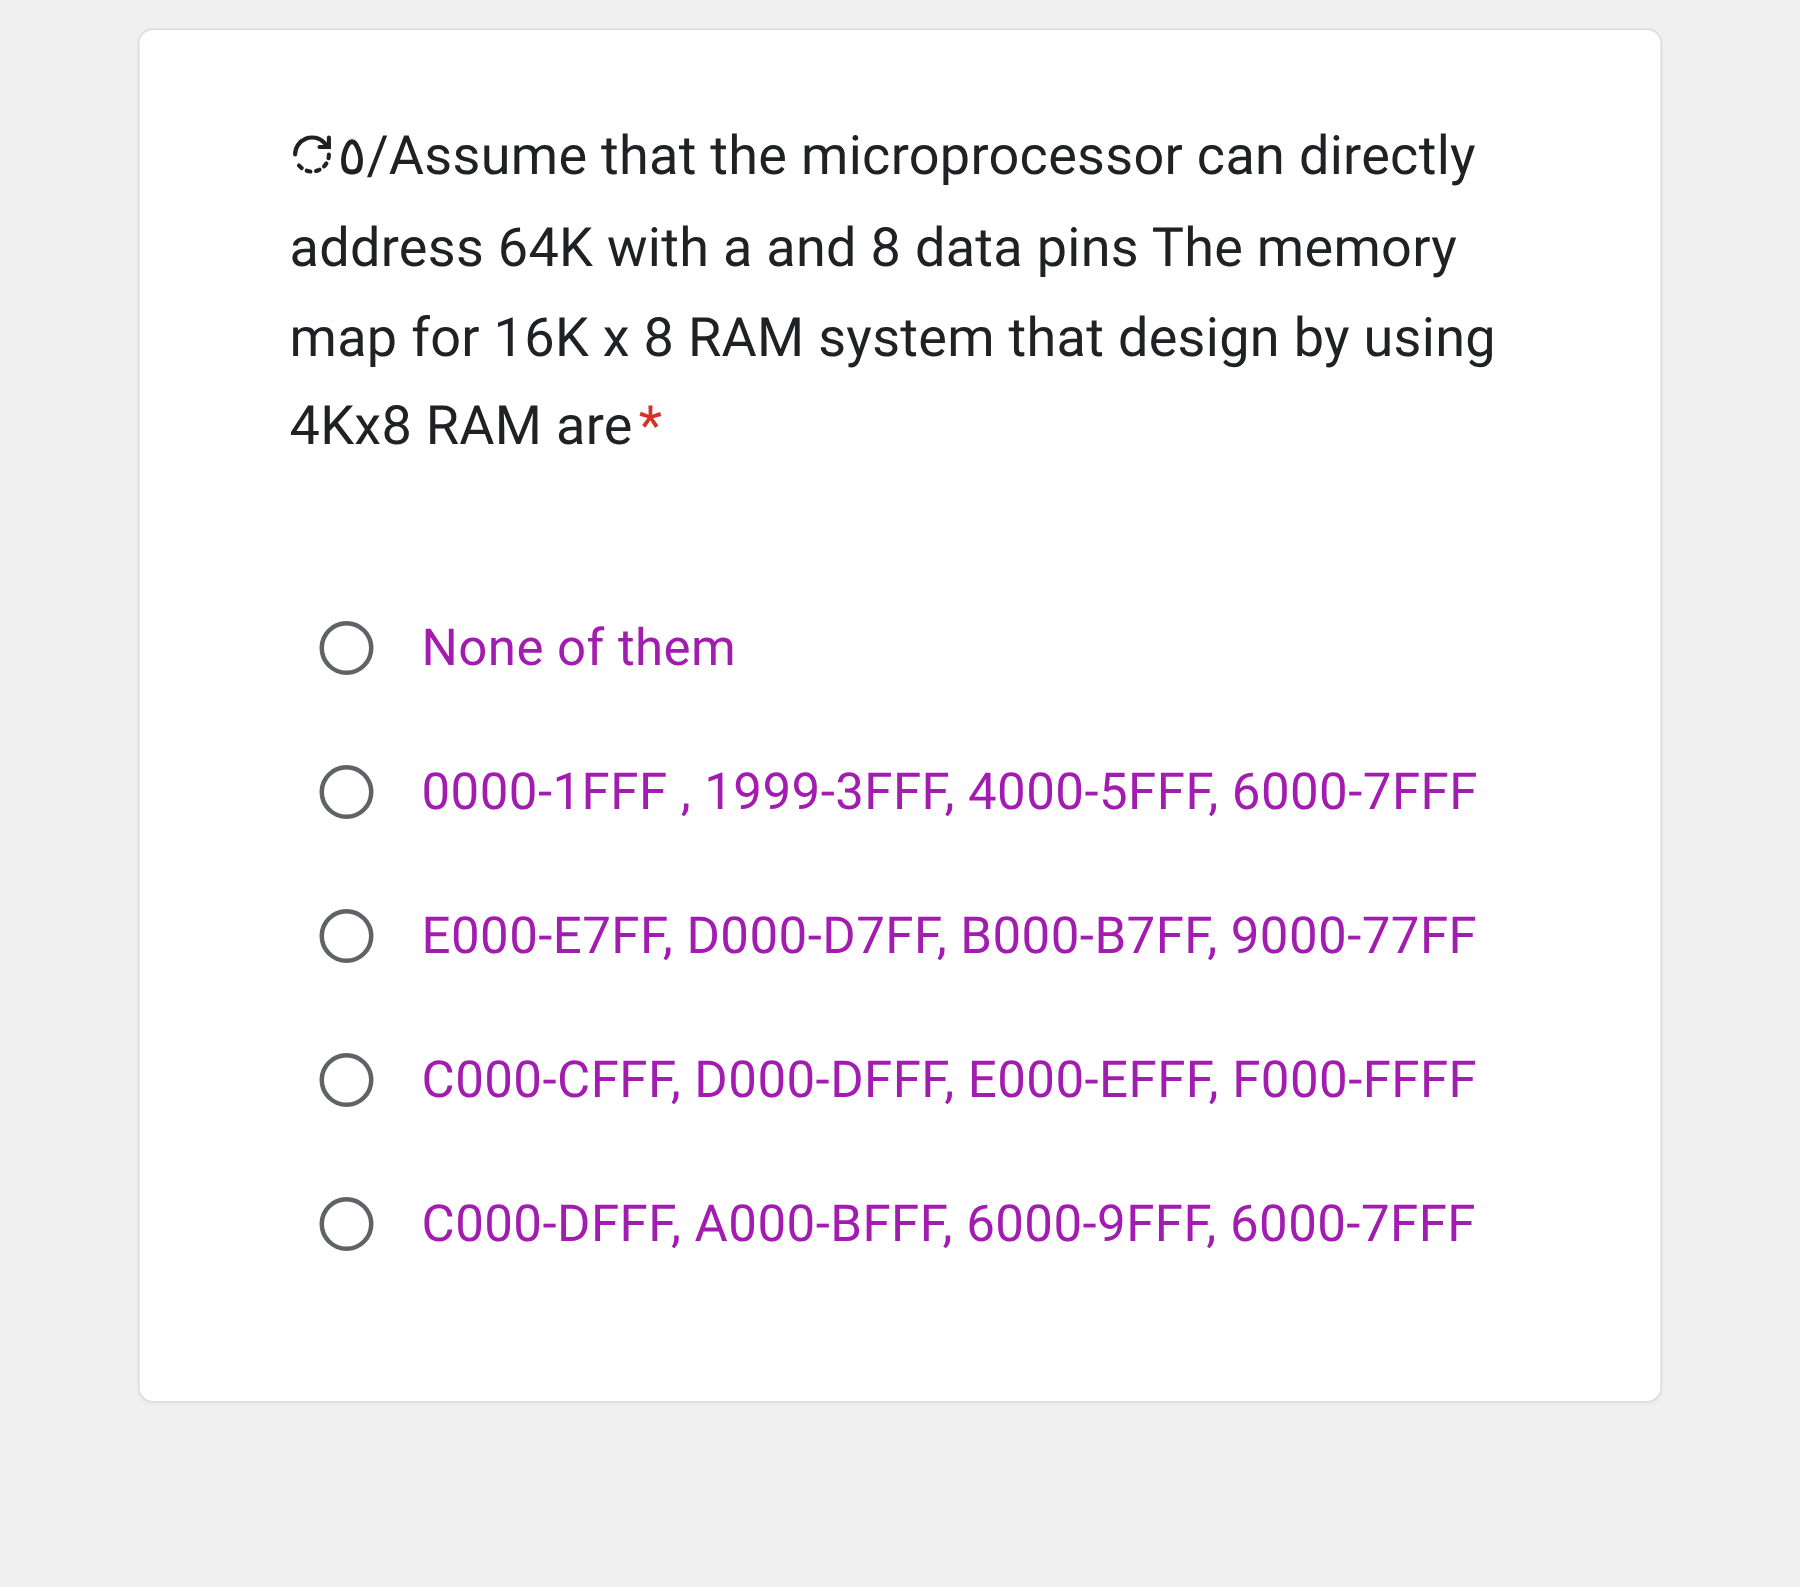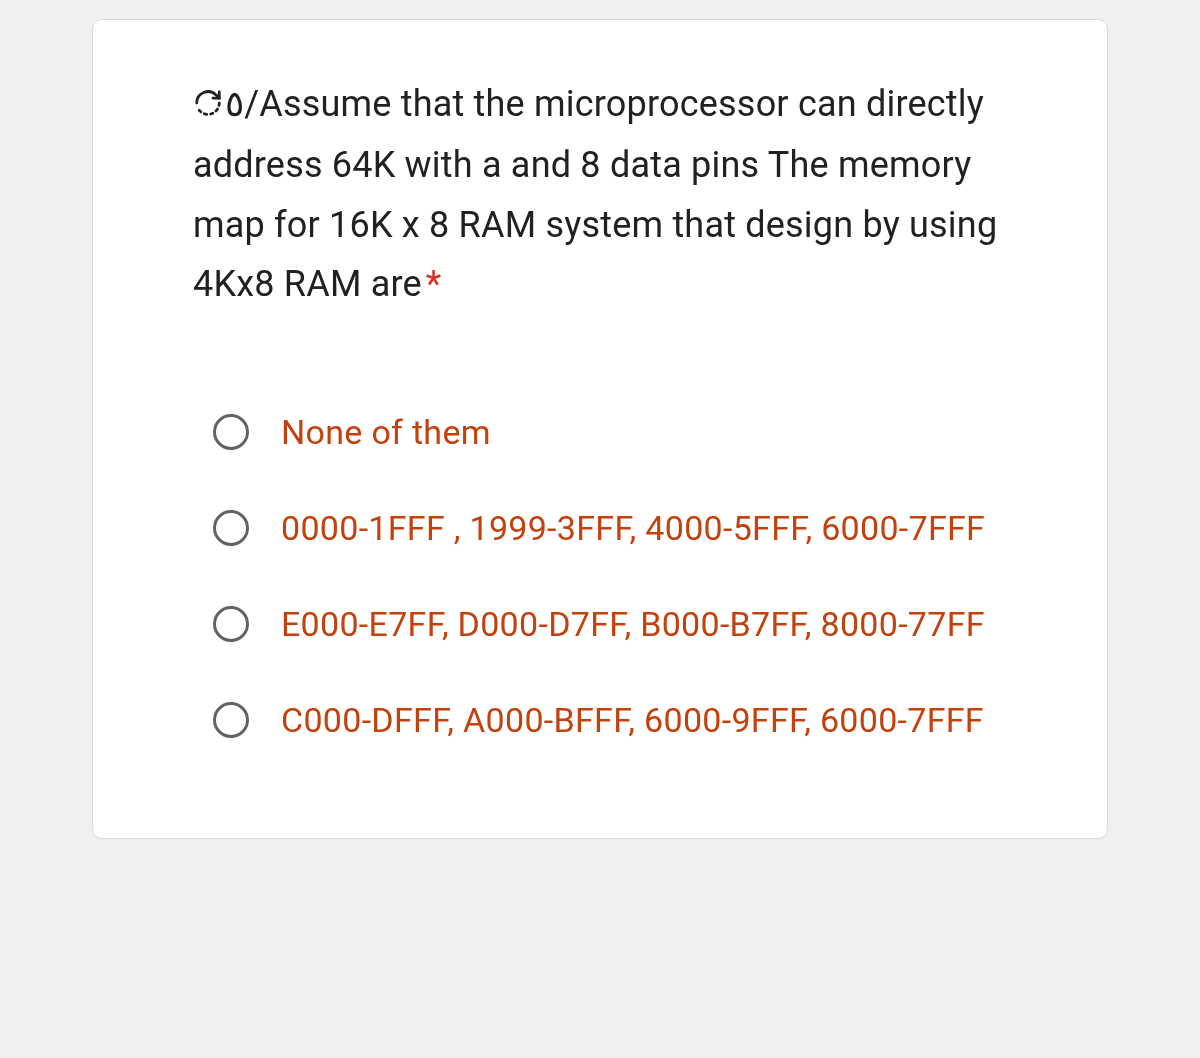--- a/index.html
+++ b/index.html
@@ -65,21 +65,21 @@
       width: 36px;
       height: 36px;
       border: 3.5px solid #5f6368;
       border-radius: 50%;
       flex-shrink: 0;
       margin-right: 32px;
       margin-left: 20px;
     }
     .option-label {
       font-size: 34px;
-      color: #c2410c;
+      color: #a21caf;
       letter-spacing: 0.3px;
       font-weight: 400;
     }
   </style>
 </head>
 <body>
 
 <div class="card">
   <div class="question-header">
     <div class="question-text">
@@ -97,20 +97,24 @@
     <div class="option-row">
       <div class="radio"></div>
       <div class="option-label">None of them</div>
     </div>
     <div class="option-row">
       <div class="radio"></div>
       <div class="option-label">0000-1FFF , 1999-3FFF, 4000-5FFF, 6000-7FFF</div>
     </div>
     <div class="option-row">
       <div class="radio"></div>
-      <div class="option-label">E000-E7FF, D000-D7FF, B000-B7FF, 8000-77FF</div>
+      <div class="option-label">E000-E7FF, D000-D7FF, B000-B7FF, 9000-77FF</div>
+    </div>
+    <div class="option-row">
+      <div class="radio"></div>
+      <div class="option-label">C000-CFFF, D000-DFFF, E000-EFFF, F000-FFFF</div>
     </div>
     <div class="option-row">
       <div class="radio"></div>
       <div class="option-label">C000-DFFF, A000-BFFF, 6000-9FFF, 6000-7FFF</div>
     </div>
   </div>
 </div>
 
 </body></html>

